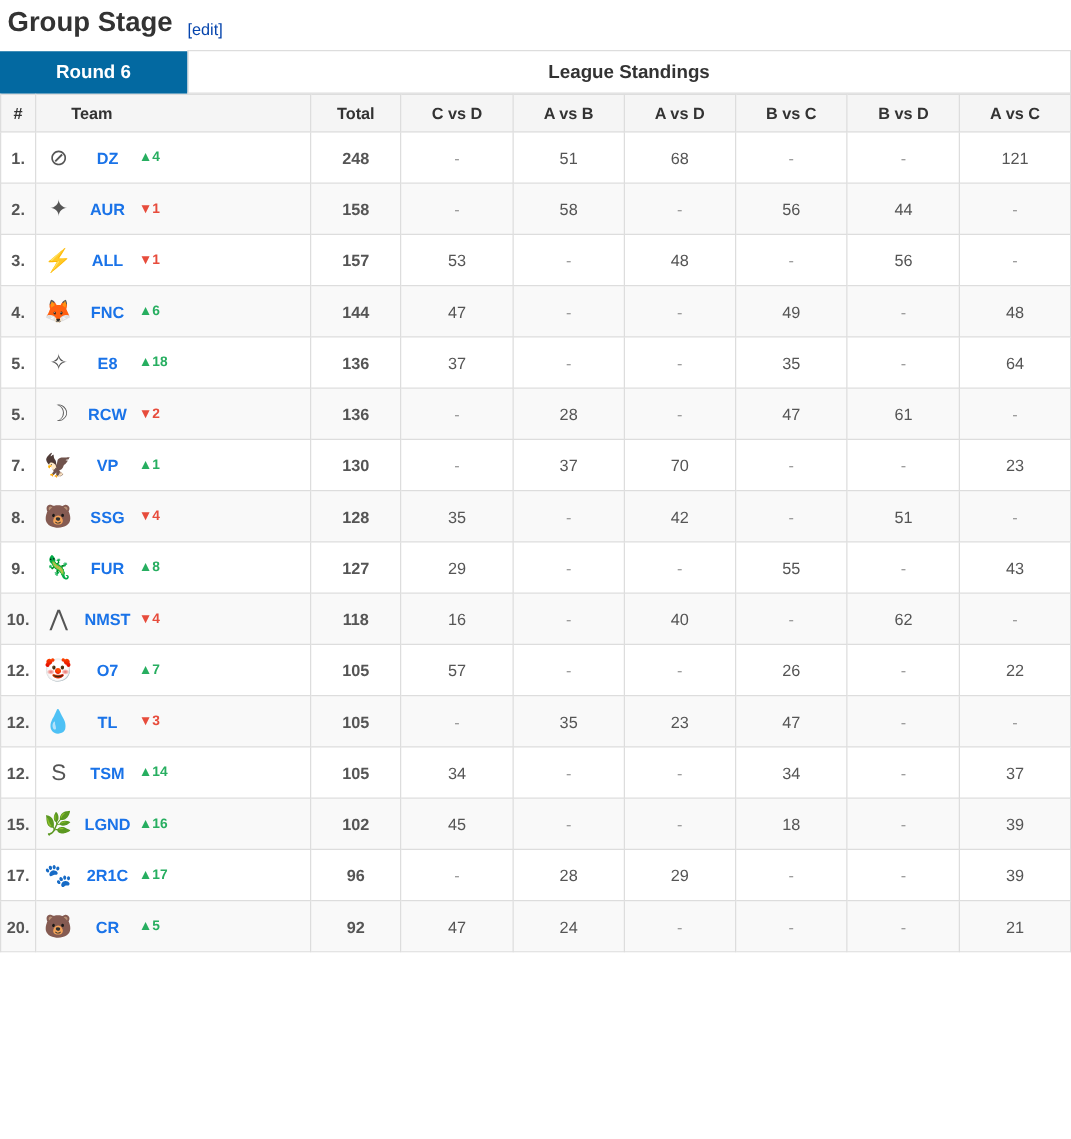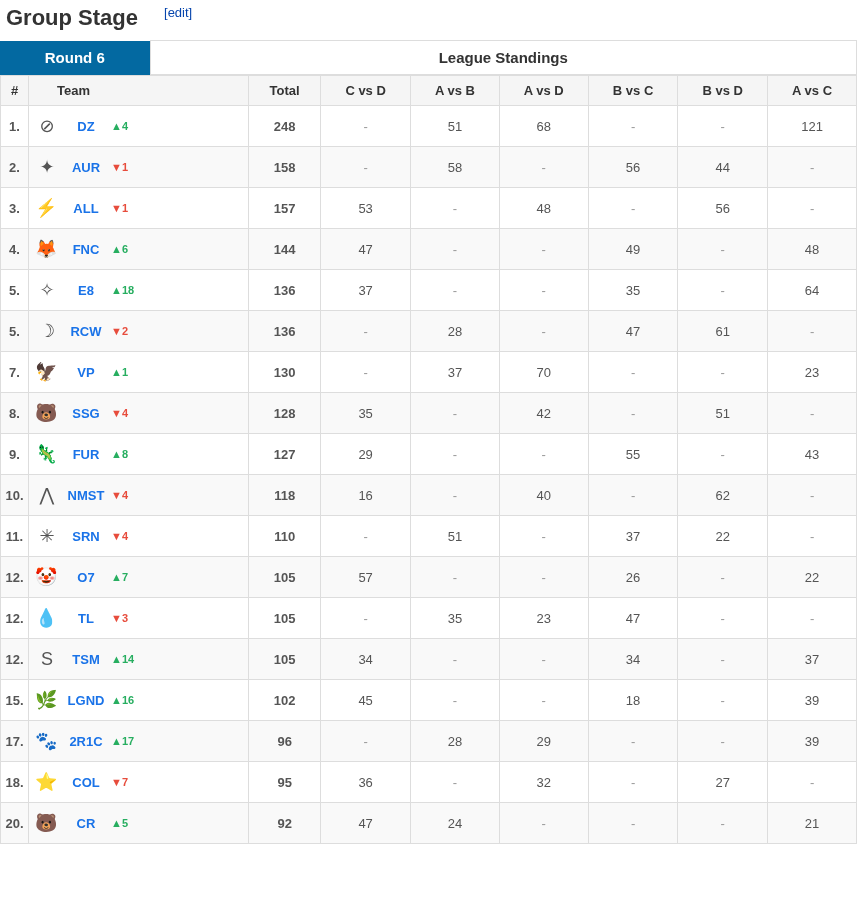--- a/index.html
+++ b/index.html
@@ -60,21 +60,21 @@
     .change-down { color: #e74c3c; font-size: 11px; font-weight: bold; }
 
     .dash { color: #999; }
 
     .header-row { background: #f0f0f0; }
   </style>
 </head>
 <body>
 
 <div>
-  <div style="padding: 5px 6px; display:flex; align-items:flex-start; gap:20px;">
+  <div style="padding: 5px 6px; display:flex; align-items:flex-end; gap:6px;">
     <span class="page-title">Group Stage</span>
     <span class="edit-link">[edit]</span>
   </div>
 </div>
 
 <table class="outer-table">
   <thead>
     <tr>
       <td class="round-header-cell">Round 6</td>
       <td class="league-standings-cell" colspan="8">League Standings</td>
@@ -261,37 +261,20 @@
     </td>
     <td class="total-cell">118</td>
     <td>16</td>
     <td><span class="dash">-</span></td>
     <td>40</td>
     <td><span class="dash">-</span></td>
     <td>62</td>
     <td><span class="dash">-</span></td>
   </tr>
       <tr>
-    <td class="rank-cell">11.</td>
-    <td class="team-cell">
-      <div class="team-inner">
-        <div class="team-logo">✳</div>
-        <span class="team-name">SRN</span>
-        <span class="change-down">▼4</span>
-      </div>
-    </td>
-    <td class="total-cell">110</td>
-    <td><span class="dash">-</span></td>
-    <td>51</td>
-    <td><span class="dash">-</span></td>
-    <td>37</td>
-    <td>22</td>
-    <td><span class="dash">-</span></td>
-  </tr>
-      <tr>
     <td class="rank-cell">12.</td>
     <td class="team-cell">
       <div class="team-inner">
         <div class="team-logo">🤡</div>
         <span class="team-name">O7</span>
         <span class="change-up">▲7</span>
       </div>
     </td>
     <td class="total-cell">105</td>
     <td>57</td>
@@ -363,37 +346,20 @@
     </td>
     <td class="total-cell">96</td>
     <td><span class="dash">-</span></td>
     <td>28</td>
     <td>29</td>
     <td><span class="dash">-</span></td>
     <td><span class="dash">-</span></td>
     <td>39</td>
   </tr>
       <tr>
-    <td class="rank-cell">18.</td>
-    <td class="team-cell">
-      <div class="team-inner">
-        <div class="team-logo">⭐</div>
-        <span class="team-name">COL</span>
-        <span class="change-down">▼7</span>
-      </div>
-    </td>
-    <td class="total-cell">95</td>
-    <td>36</td>
-    <td><span class="dash">-</span></td>
-    <td>32</td>
-    <td><span class="dash">-</span></td>
-    <td>27</td>
-    <td><span class="dash">-</span></td>
-  </tr>
-      <tr>
     <td class="rank-cell">20.</td>
     <td class="team-cell">
       <div class="team-inner">
         <div class="team-logo">🐻</div>
         <span class="team-name">CR</span>
         <span class="change-up">▲5</span>
       </div>
     </td>
     <td class="total-cell">92</td>
     <td>47</td>

